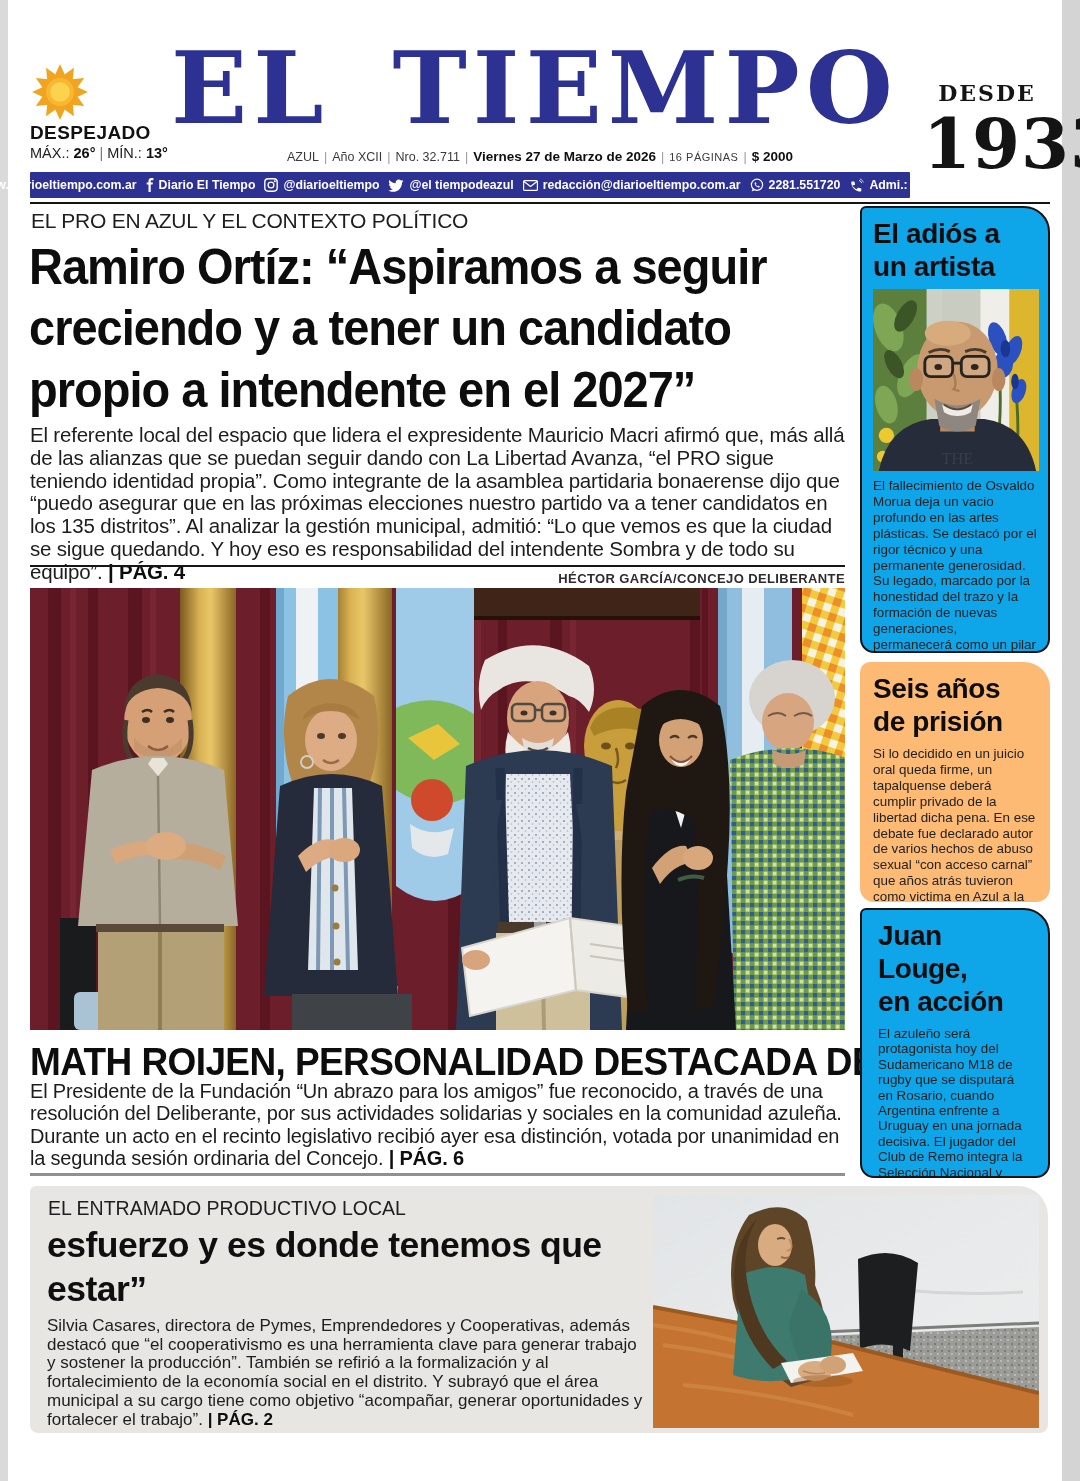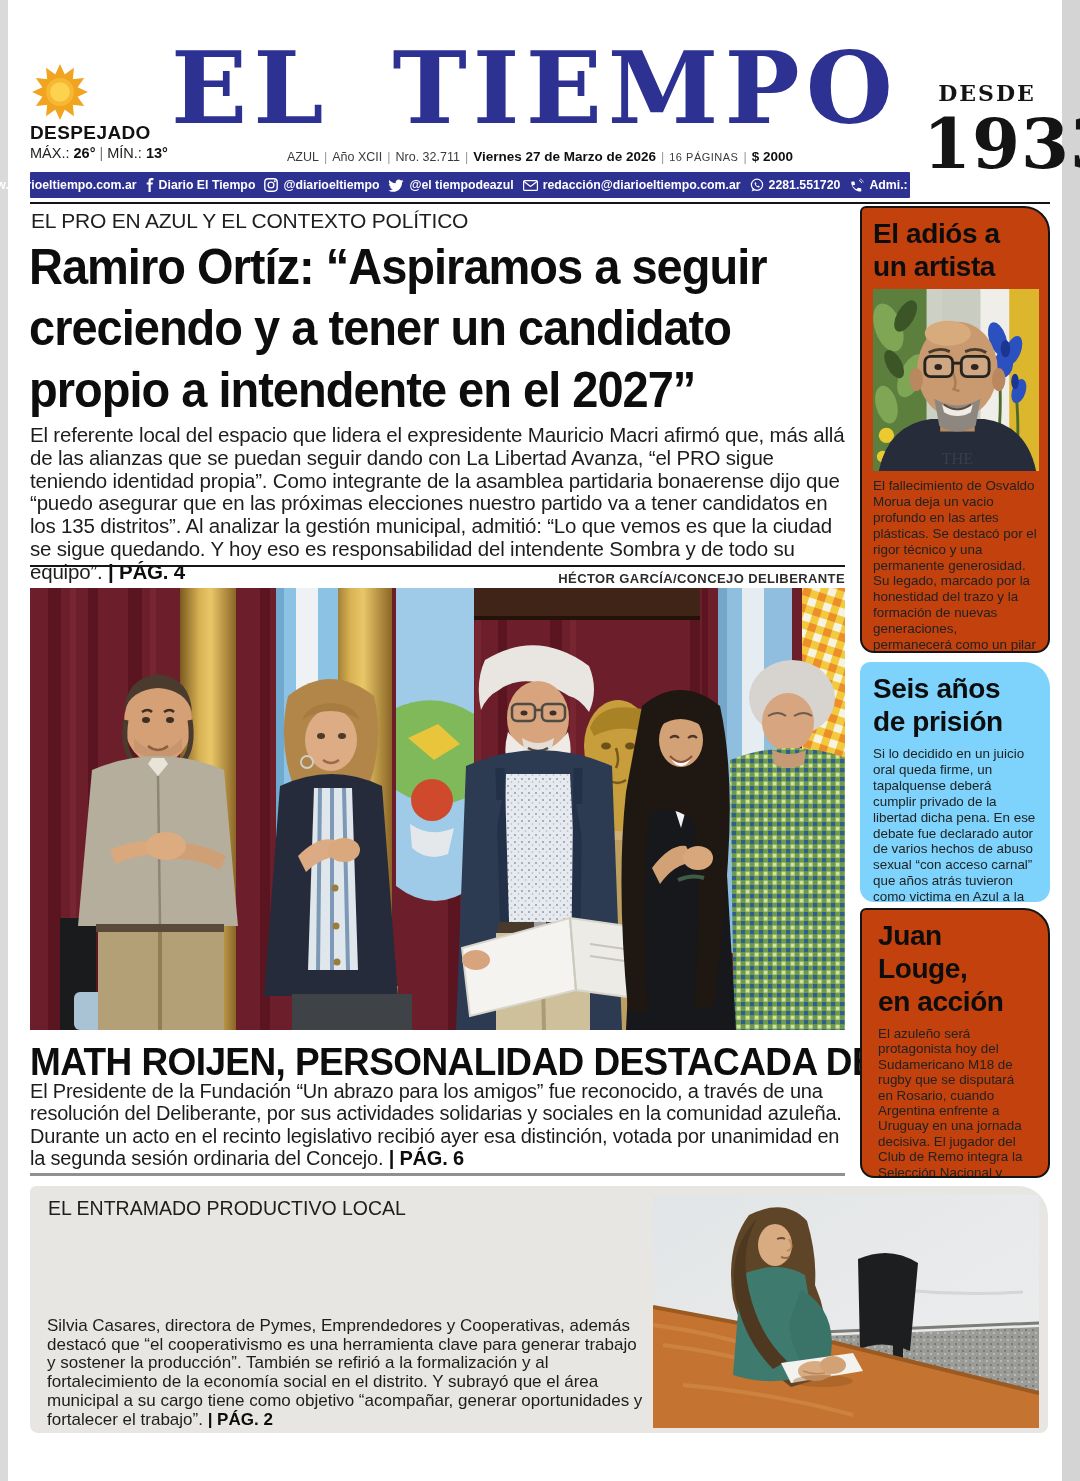--- a/index.html
+++ b/index.html
@@ -52,23 +52,23 @@
 
   
   .bottombox{left:30px;top:1186px;width:1018px;height:247px;background:#e7e6e3;border-radius:6px 30px 8px 8px;}
   .kicker2{left:48px;top:1197px;font-size:19.5px;color:#1e1e1e;}
   .hl3{left:47px;top:1224px;width:620px;font-size:35.5px;line-height:43.5px;font-weight:bold;color:#0f0f0f;letter-spacing:-.5px;}
   .hl3 span{display:block;}
   .story3{left:47px;top:1317px;width:596px;font-size:17px;line-height:18.7px;color:#1d1d1d;}
   .bottomphoto{left:653px;top:1195px;width:386px;height:233px;}
 
   
-  .sbox{left:860px;width:190px;box-sizing:border-box;overflow:hidden;background:#c2410c;}
+  .sbox{left:860px;width:190px;box-sizing:border-box;overflow:hidden;background:#0ea5e9;}
   .sbox.bordered{border:2.5px solid #141414;border-radius:6px 26px 14px 14px;}
-  .sbox.grey{background:#7dd3fc;border-radius:10px 26px 14px 14px;}
+  .sbox.grey{background:#fdba74;border-radius:10px 26px 14px 14px;}
   .sb1{top:206px;height:447px;padding:9px 11px;}
   .sb2{top:662px;height:240px;padding:10px 13px;}
   .sb3{top:908px;height:270px;padding:9px 16px;}
   .sb-title{font-size:28px;line-height:33px;font-weight:bold;color:#0d0d0d;letter-spacing:-.4px;}
   .sb-title span{display:block;}
   .sb-text{font-size:13.4px;line-height:15.9px;color:#222;margin-top:7px;}
   .sb-photo{width:166px;height:182px;margin-top:6px;display:block;}
 </style>
 </head>
 <body>
@@ -362,20 +362,21 @@
     </g>
   </svg>
 
   <h2 class="abs hl2" style="margin:0">MATH ROIJEN, PERSONALIDAD DESTACADA DE AZUL</h2>
   <p class="abs story2" style="margin:0"><span>El Presidente de la Fundación “Un abrazo para los amigos” fue reconocido, a través de una resolución del Deliberante, por sus actividades solidarias y sociales en la comunidad azuleña. Durante un acto en el recinto legislativo recibió ayer esa distinción, votada por unanimidad en la segunda sesión ordinaria del Concejo.</span> <span class="pref">| PÁG. 6</span></p>
   <div class="abs greyrule"></div>
 
   <div class="abs bottombox"></div>
   <div class="abs kicker2">EL ENTRAMADO PRODUCTIVO LOCAL</div>
   <h2 class="abs hl3" style="margin:0">
+    <span>esfuerzo y es donde tenemos que estar”</span>
   </h2>
   <p class="abs story3" style="margin:0"><span>Silvia Casares, directora de Pymes, Emprendedores y Cooperativas, además destacó que “el cooperativismo es una herramienta clave para generar trabajo y sostener la producción”. También se refirió a la formalización y al fortalecimiento de la economía social en el distrito. Y subrayó que el área municipal a su cargo tiene como objetivo “acompañar, generar oportunidades y fortalecer el trabajo”.</span> <span class="pref">| PÁG. 2</span></p>
 
   <svg class="abs bottomphoto" viewBox="0 0 386 233" preserveAspectRatio="none">
     <defs>
       <linearGradient id="wallg" x1="0" y1="0" x2="1" y2="1">
         <stop offset="0" stop-color="#e2e5e7"></stop>
           <stop offset="1" stop-color="#edeeee"></stop>
       </linearGradient>
       <pattern id="speck" width="7" height="7" patternUnits="userSpaceOnUse">

